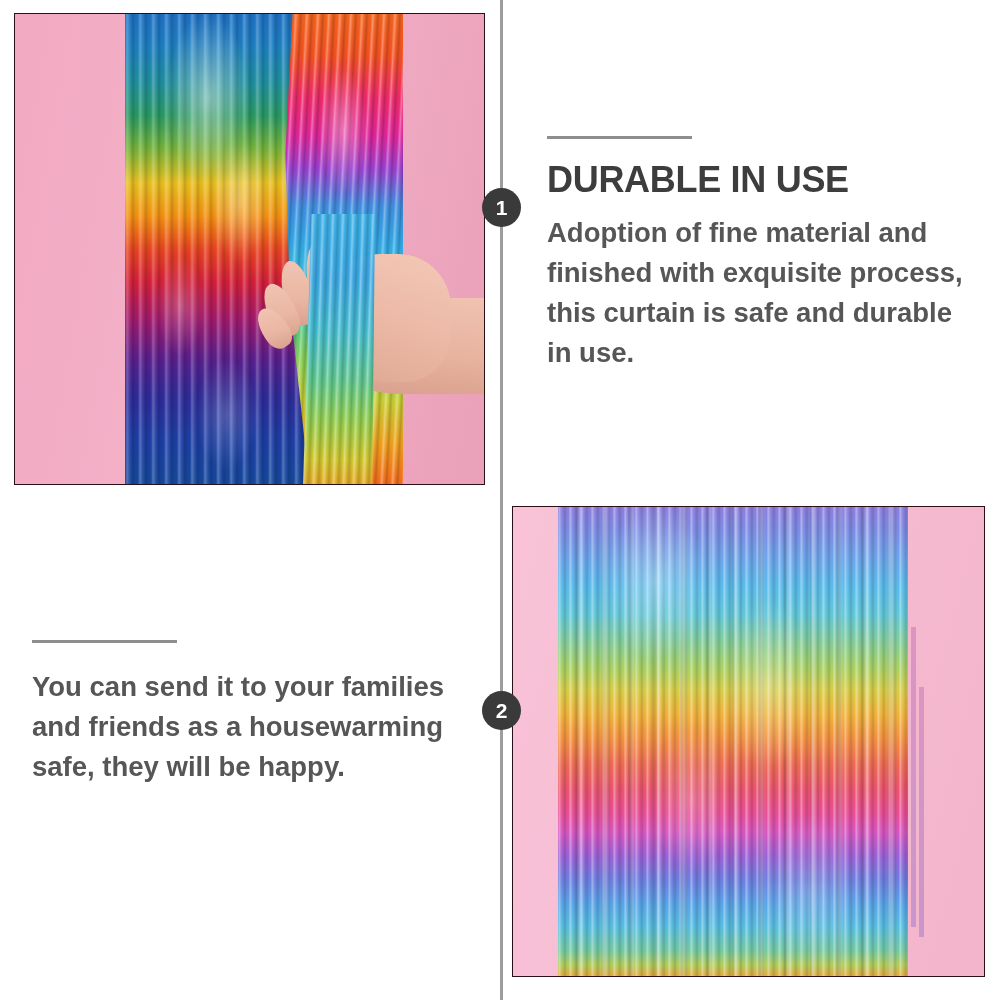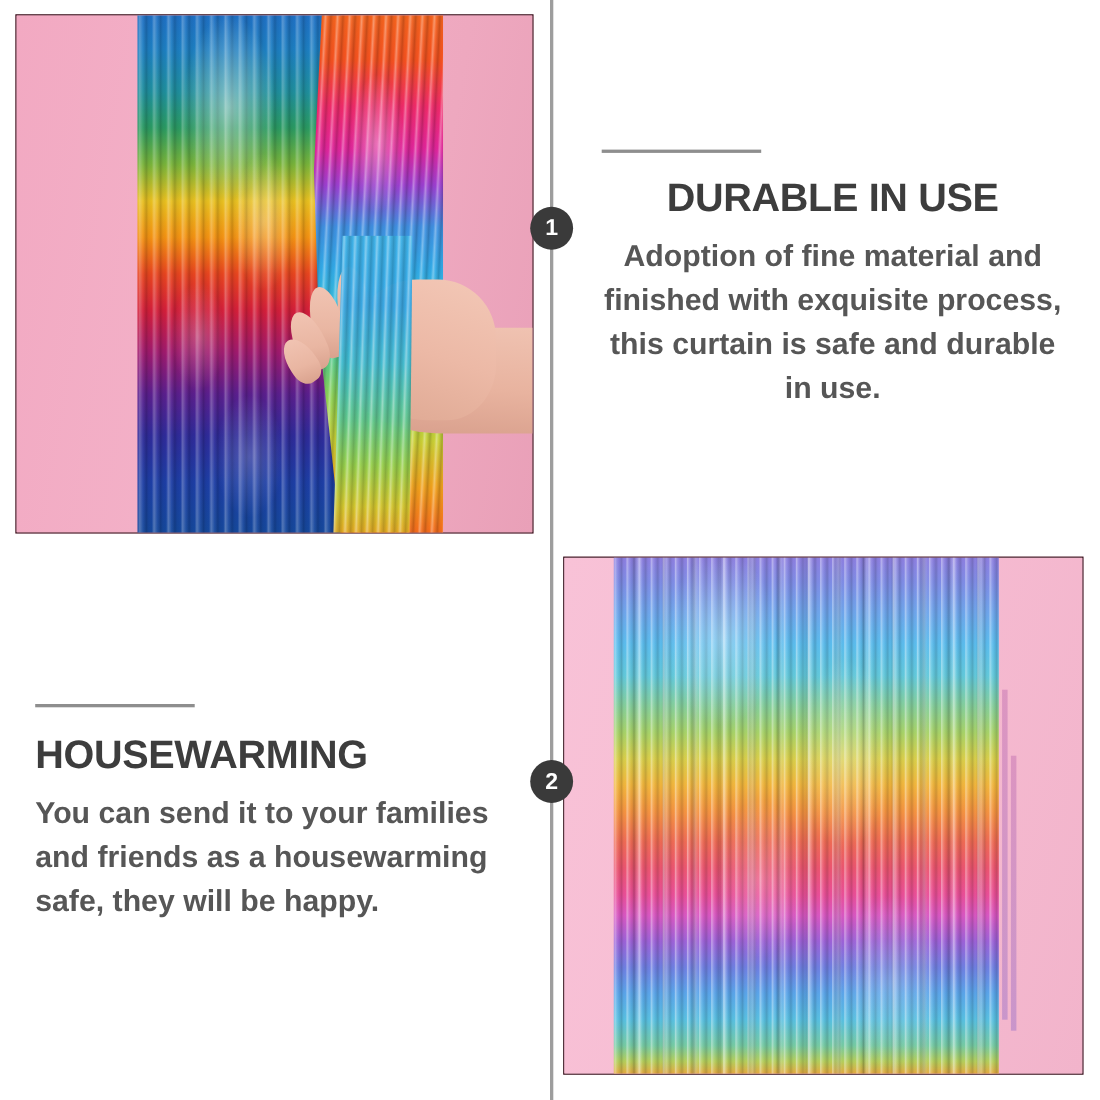--- a/index.html
+++ b/index.html
@@ -43,21 +43,21 @@
     align-items: center;
     justify-content: center;
     z-index: 10;
     font-family: "Liberation Sans", sans-serif;
   }
   #badge-1 { left: 482px; top: 188px; }
   #badge-2 { left: 482px; top: 691px; }
 
   
   .text-block { position: absolute; }
-  #text-block-1 { left: 547px; top: 136px; width: 420px; text-align: center; }
+  #text-block-1 { left: 547px; top: 136px; width: 420px; }
   #text-block-2 { left: 32px;  top: 640px; width: 430px; }
 
   .rule {
     width: 145px;
     height: 3px;
     background: #8e8e8e;
     margin-bottom: 22px;
   }
   #text-block-2 .rule { margin-bottom: 24px; }
 
@@ -341,20 +341,19 @@
   <div class="divider-v"></div>
 
   <div class="text-block" id="text-block-1">
     <div class="rule"></div>
     <div class="heading">DURABLE IN USE</div>
     <div class="body-text">Adoption of fine material and finished with exquisite process, this curtain is safe and durable in use.</div>
   </div>
 
   <div class="text-block" id="text-block-2">
     <div class="rule"></div>
-    <div class="heading">HOUSEWARMING</div>
     <div class="body-text">You can send it to your families and friends as a housewarming safe, they will be happy.</div>
   </div>
 
   <div class="badge" id="badge-1">1</div>
   <div class="badge" id="badge-2">2</div>
 
 </div>
 
 </body></html>

